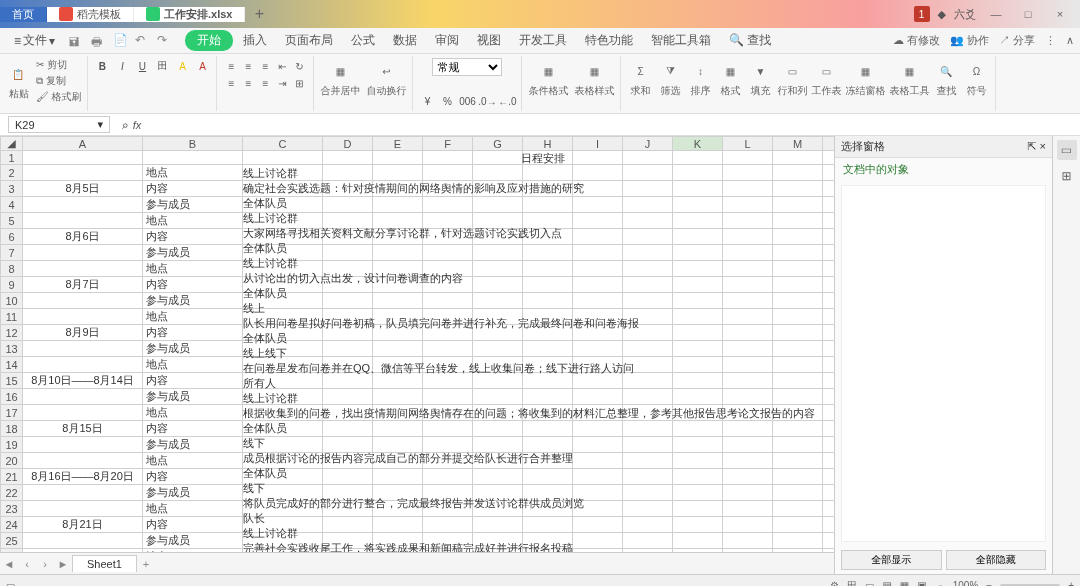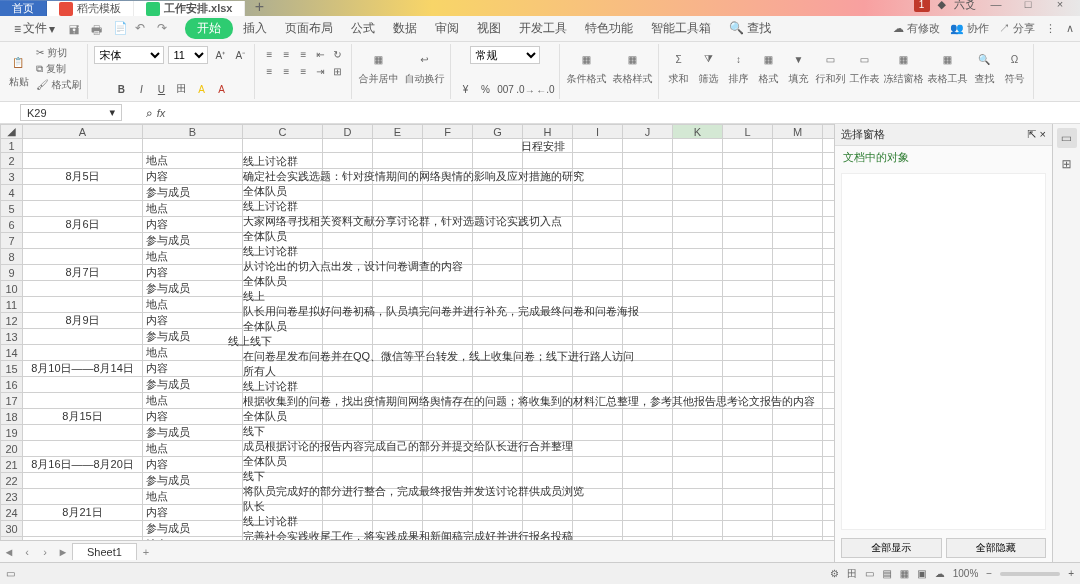--- a/index.html
+++ b/index.html
@@ -1,17 +1,17 @@
 <!DOCTYPE html>
 <html><head>
 <meta charset="utf-8">
 <style>
 * { margin:0; padding:0; box-sizing:border-box; }
 body { font-family:"Microsoft YaHei","SimSun",sans-serif; font-size:12px; color:#333; background:#fff; overflow:hidden; width:1080px; height:586px; position:relative; }
-.titlebar { height:16px; display:flex; align-items:flex-end; background:linear-gradient(to right,#4a7ac7 0%,#f8d568 40%,#f8a0a0 80%,#e8e8e8 100%); }
+.titlebar { height:28px; display:flex; align-items:center; background:linear-gradient(to right,#4a7ac7 0%,#f8d568 40%,#f8a0a0 80%,#e8e8e8 100%); }
 .tab { display:flex; align-items:center; padding:0 12px; font-size:11px; color:#555; gap:4px; border-right:1px solid rgba(0,0,0,0.08);}
 .tab.home { background:#3a6fc3; color:#fff; }
 .tab.tpl { background:#fff; }
 .tab.active { background:#fff;font-weight:bold; }
 .tab-icon { width:14px; height:14px; display:inline-block; border-radius:2px; }
 .tab-icon.red { background:#e74c3c; }
 .tab-icon.green { background:#2ecc71; }
 .tab-plus { width:28px; display:flex; align-items:center; justify-content:center; font-size:16px; color:#666;}
 .titlebar-spacer { flex:1; }
 .titlebar-right { display:flex; align-items:center; gap:8px; padding:0 8px; color:#555; font-size:11px;}
@@ -25,21 +25,21 @@
 .qa-icons{ display:flex; gap:6px; margin-left:4px; margin-right:10px;}
 .qa-icon{ width:16px; height:16px; color:#888;}
 .ribbon{ height:60px; background:#f7f7f7; border-bottom:1px solid #ddd; display:flex; align-items:stretch; padding:2px 0;}
 .ribbon-group{ display:flex; flex-direction:column; align-items:center; justify-content:space-between; padding:2px 6px; border-right:1px solid #e0e0e0; font-size:10px; color:#666;}
 .ribbon-group .top{ display:flex; gap:4px; align-items:center;}
 .ribbon-group .bot{ display:flex; gap:4px; align-items:center;}
 .ribbon-small{ display:flex; flex-direction:column; gap:2px; font-size:10px;}
 .ribbon-ico{ width:16px; height:16px; color:#555; display:inline-flex; align-items:center; justify-content:center;}
 .big-ico{ width:26px; height:26px; display:flex; align-items:center; justify-content:center;}
 .cell-name{ height:22px; display:flex; align-items:center; border-bottom:1px solid #ddd; background:#fff;}
-.name-box{ width:102px; border:1px solid #ccc; margin:0 20px; padding:1px 6px; font-size:11px; display:flex; align-items:center; justify-content:space-between;}
+.name-box{ width:102px; border:1px solid #ccc; margin:0 8px; padding:1px 6px; font-size:11px; display:flex; align-items:center; justify-content:space-between;}
 .fx-area{ display:flex; align-items:center; gap:4px; padding:0 4px; flex:1;}
 .fx-lbl{ font-style:italic; color:#555; font-size:11px;}
 .main{ display:flex; height:438px;}
 .sheet-area{ flex:1; display:flex; flex-direction:column; position:relative; overflow:hidden;}
 .grid{ flex:1; overflow:auto; position:relative;}
 table{ border-collapse:collapse; font-size:11px; table-layout:fixed; width:850px;}
 th,td{ border:1px solid #d0d0d0; height:14px; padding:0 3px; white-space:nowrap; overflow:hidden;}
 th{ background:#efefef; font-weight:normal; color:#555; text-align:center;}
 .rh{ background:#efefef; text-align:center; color:#555; width:22px;}
 .col-A{ width:120px; text-align:center;}
@@ -134,26 +134,20 @@
           <span>粘贴</span>
         </div>
       <div class="ribbon-small">
         <span>✂ <span>剪切</span></span>
         <span>⧉ <span>复制</span></span>
         <span>🖌 <span>格式刷</span></span>
       </div>
     </div>
   </div>
   <div class="ribbon-group">
-    <div class="top">
-      <select class="fsel wide"><option>宋体</option></select>
-      <select class="fsel narrow"><option>11</option></select>
-      <span class="ribbon-ico">A⁺</span>
-      <span class="ribbon-ico">A⁻</span>
-    </div>
     <div class="bot">
       <span class="ribbon-ico" style="font-weight:bold">B</span>
       <span class="ribbon-ico" style="font-style:italic">I</span>
       <span class="ribbon-ico" style="text-decoration:underline">U</span>
       <span class="ribbon-ico">田</span>
       <span class="ribbon-ico" style="color:#f1c40f">A</span>
       <span class="ribbon-ico" style="color:#c0392b">A</span>
     </div>
   </div>
   <div class="ribbon-group">
@@ -182,21 +176,21 @@
         </div>
     </div>
   </div>
   <div class="ribbon-group">
     <div class="top">
         <select class="fsel wide"><option>常规</option></select>
       </div>
     <div class="bot">
       <span class="ribbon-ico">¥</span>
       <span class="ribbon-ico">%</span>
-      <span class="ribbon-ico">007</span>
+      <span class="ribbon-ico">006</span>
       <span class="ribbon-ico">.0→</span>
       <span class="ribbon-ico">←.0</span>
     </div>
   </div>
   <div class="ribbon-group">
     <div style="display:flex;gap:6px;">
       <div style="display:flex;flex-direction:column;align-items:center">
           <span class="big-ico">▦</span>
           <span>条件格式</span>
         </div>
@@ -692,21 +686,21 @@
               <td class="col-std"></td>
               <td class="col-std"></td>
               <td class="col-std"></td>
               <td class="col-std"></td>
               <td class="col-std"></td>
               <td class="col-std"></td>
               <td class="col-std"></td>
               <td class="col-std"></td>
             </tr>
             <tr>
-              <th class="rh">30</th>
+              <th class="rh">25</th>
               <td class="col-A"></td>
               <td class="col-B">参与成员</td>
               <td class="col-C"></td>
               <td class="col-std"></td>
               <td class="col-std"></td>
               <td class="col-std"></td>
               <td class="col-std"></td>
               <td class="col-std"></td>
               <td class="col-std"></td>
               <td class="col-std"></td>
@@ -741,21 +735,21 @@
           <div class="ovf" style="left: 243px; top: 60px;">全体队员</div>
           <div class="ovf" style="left: 243px; top: 75px;">线上讨论群</div>
           <div class="ovf" style="left: 243px; top: 90px;">大家网络寻找相关资料文献分享讨论群，针对选题讨论实践切入点</div>
           <div class="ovf" style="left: 243px; top: 105px;">全体队员</div>
           <div class="ovf" style="left: 243px; top: 120px;">线上讨论群</div>
           <div class="ovf" style="left: 243px; top: 135px;">从讨论出的切入点出发，设计问卷调查的内容</div>
           <div class="ovf" style="left: 243px; top: 150px;">全体队员</div>
           <div class="ovf" style="left: 243px; top: 165px;">线上</div>
           <div class="ovf" style="left: 243px; top: 180px;">队长用问卷星拟好问卷初稿，队员填完问卷并进行补充，完成最终问卷和问卷海报</div>
           <div class="ovf" style="left: 243px; top: 195px;">全体队员</div>
-          <div class="ovf" style="left: 228px; top: 210px;">线上线下</div>
+          <div class="ovf" style="left: 243px; top: 210px;">线上线下</div>
           <div class="ovf" style="left: 243px; top: 225px;">在问卷星发布问卷并在QQ、微信等平台转发，线上收集问卷；线下进行路人访问</div>
           <div class="ovf" style="left: 243px; top: 240px;">所有人</div>
           <div class="ovf" style="left: 243px; top: 255px;">线上讨论群</div>
           <div class="ovf" style="left: 243px; top: 270px;">根据收集到的问卷，找出疫情期间网络舆情存在的问题；将收集到的材料汇总整理，参考其他报告思考论文报告的内容</div>
           <div class="ovf" style="left: 243px; top: 285px;">全体队员</div>
           <div class="ovf" style="left: 243px; top: 300px;">线下</div>
           <div class="ovf" style="left: 243px; top: 315px;">成员根据讨论的报告内容完成自己的部分并提交给队长进行合并整理</div>
           <div class="ovf" style="left: 243px; top: 330px;">全体队员</div>
           <div class="ovf" style="left: 243px; top: 345px;">线下</div>
           <div class="ovf" style="left: 243px; top: 360px;">将队员完成好的部分进行整合，完成最终报告并发送讨论群供成员浏览</div>

